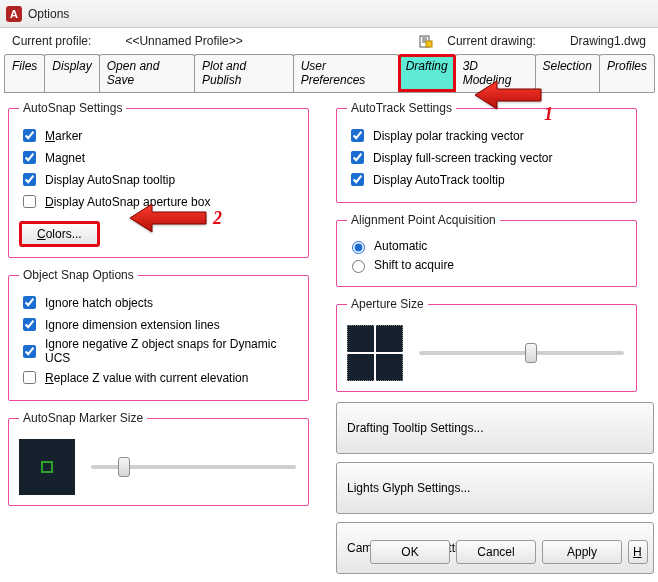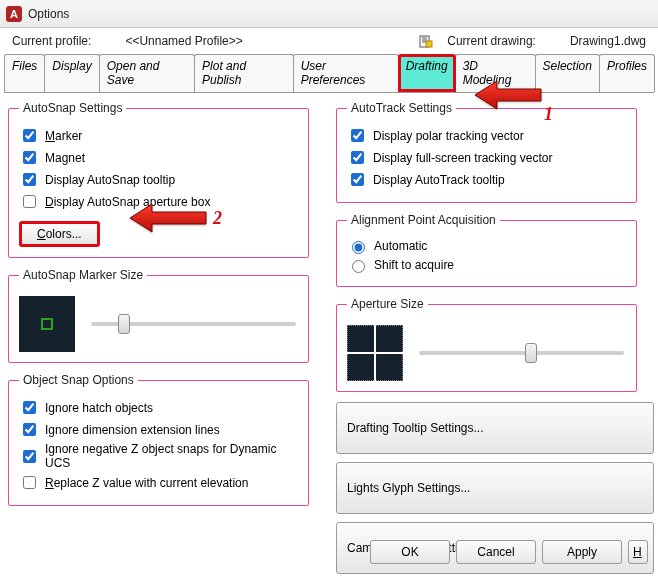--- a/index.html
+++ b/index.html
@@ -101,46 +101,46 @@
       <div class="checkbox-row">
         <input type="checkbox" style="">
         <span><span class="underline">D</span><span>isplay AutoSnap aperture box</span></span>
       </div>
       <div style="margin-top:10px">
         <button class="btn highlight"><span class="underline">C</span><span>olors...</span></button>
       </div>
     </fieldset>
 
     <fieldset>
+      <legend>Object Snap Options</legend>
+      <div class="checkbox-row">
+        <input type="checkbox" checked="" style="">
+        <span>Ignore hatch objects</span>
+      </div>
+      <div class="checkbox-row">
+        <input type="checkbox" checked="" style="">
+        <span>Ignore dimension extension lines</span>
+      </div>
+      <div class="checkbox-row">
+        <input type="checkbox" checked="" style="">
+        <span>Ignore negative Z object snaps for Dynamic UCS</span>
+      </div>
+      <div class="checkbox-row">
+        <input type="checkbox" style="">
+        <span><span class="underline">R</span><span>eplace Z value with current elevation</span></span>
+      </div>
+    </fieldset>
+
+    <fieldset>
       <legend>AutoSnap Marker Size</legend>
       <div class="slider-area">
         <div class="preview-box">
             <div class="marker-sq"></div>
           </div>
         <input type="range" min="0" max="100" value="14" style="">
-      </div>
-    </fieldset>
-
-    <fieldset>
-      <legend>Object Snap Options</legend>
-      <div class="checkbox-row">
-        <input type="checkbox" checked="" style="">
-        <span>Ignore hatch objects</span>
-      </div>
-      <div class="checkbox-row">
-        <input type="checkbox" checked="" style="">
-        <span>Ignore dimension extension lines</span>
-      </div>
-      <div class="checkbox-row">
-        <input type="checkbox" checked="" style="">
-        <span>Ignore negative Z object snaps for Dynamic UCS</span>
-      </div>
-      <div class="checkbox-row">
-        <input type="checkbox" style="">
-        <span><span class="underline">R</span><span>eplace Z value with current elevation</span></span>
       </div>
     </fieldset>
 
   </div>
 
   <div class="col">
 
     <fieldset>
       <legend>AutoTrack Settings</legend>
       <div class="checkbox-row">

